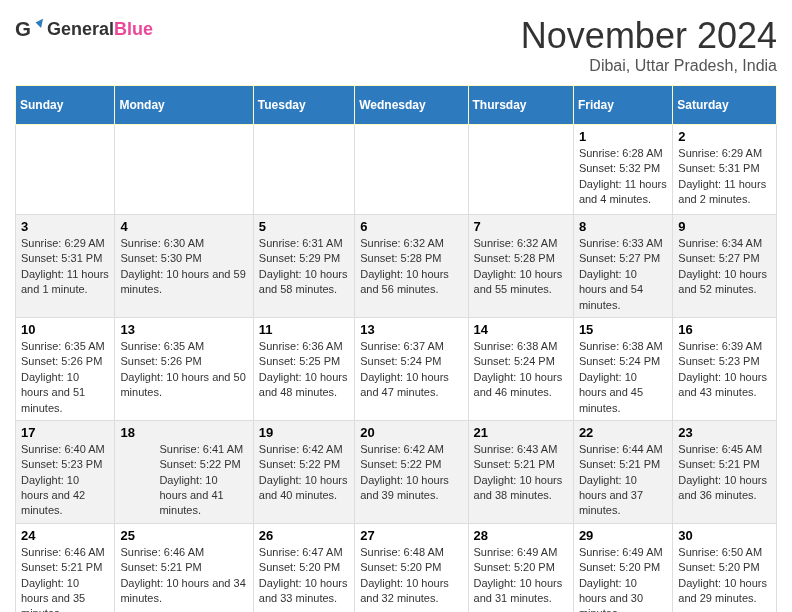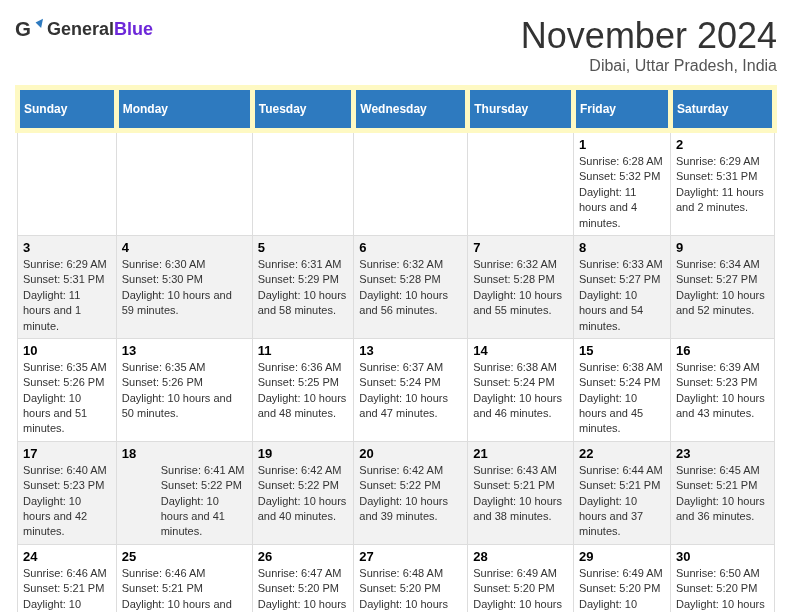--- a/index.html
+++ b/index.html
@@ -44,21 +44,21 @@
     }
     thead tr {
       background-color: #2e7abf;
     }
     thead th {
       color: #fff;
       padding: 12px 4px;
       text-align: left;
       font-size: 12px;
       font-weight: bold;
-      border: 5px solid #fef9c3;
+      border: 1px solid #fef9c3;
     }
     tbody tr {
       border-bottom: 1px solid #ccc;
     }
     tbody td {
       vertical-align: top;
       padding: 4px 5px;
       border: 1px solid #ddd;
       min-height: 80px;
       height: 90px;
@@ -99,21 +99,21 @@
 <body>
 
 <div class="header-area">
   <div class="logo">
     <svg class="logo-icon" viewBox="0 0 30 30" xmlns="http://www.w3.org/2000/svg">
       <text x="0" y="22" font-size="22" fill="#333" font-weight="bold">G</text>
       <polygon points="22,8 30,4 28,14" fill="#2e7abf"></polygon>
     </svg>
     <div>
       <div>
-        <span style="font-size:18px;font-weight:bold;color:#333;">General</span><span style="font-size:18px;font-weight:bold;color:#6d28d9;">Blue</span>
+        <span style="font-size:18px;font-weight:bold;color:#333;">General</span><span style="font-size:18px;font-weight:bold;color:#ec4899;">Blue</span>
       </div>
     </div>
   </div>
   <div class="title-area">
     <div class="month-title">November 2024</div>
     <div class="location-title">Dibai, Uttar Pradesh, India</div>
   </div>
 </div>
 
 <table>

